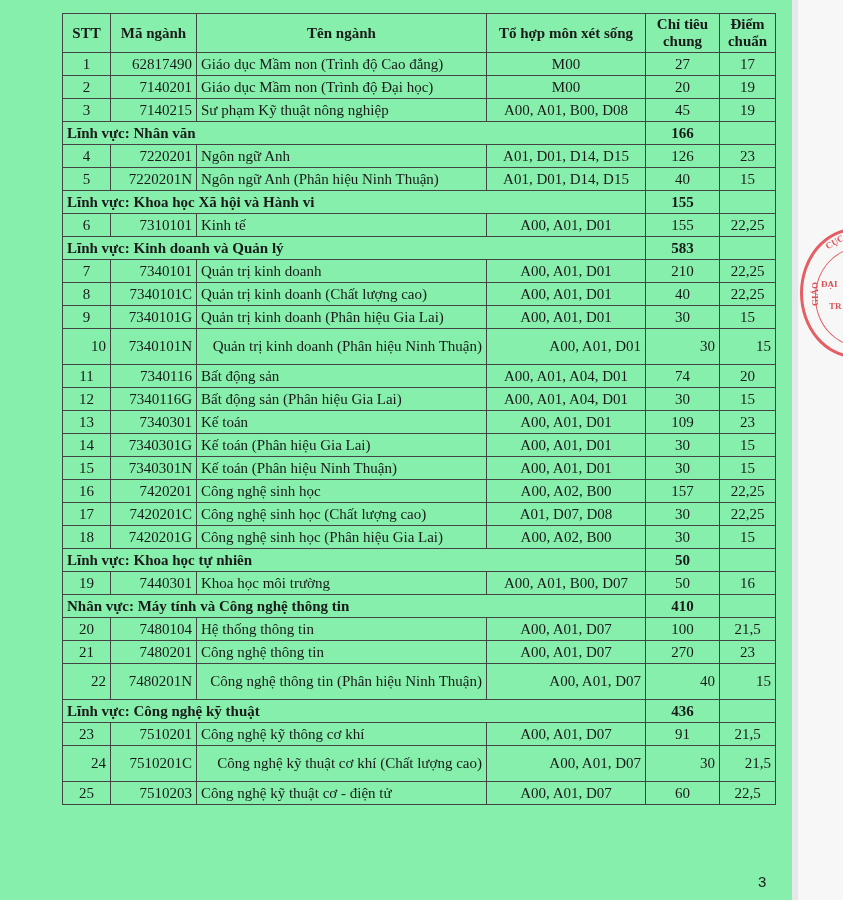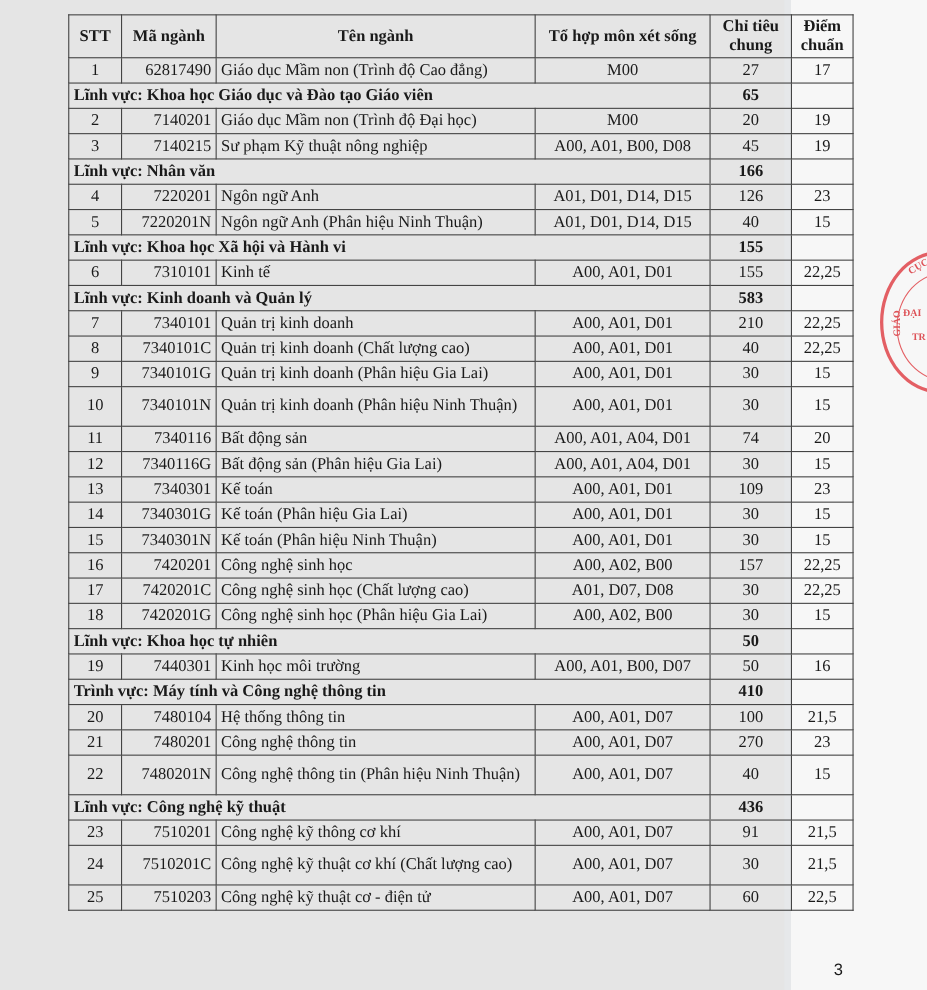--- a/index.html
+++ b/index.html
@@ -4,22 +4,22 @@
 <style>
   html, body { margin: 0; padding: 0; }
   body {
     width: 843px; height: 900px; overflow: hidden;
     background: #f7f7f7;
     font-family: "Liberation Serif", serif;
     color: #1a1a1a;
     position: relative;
   }
   .page {
-    position: absolute; left: 0; top: 0; width: 719px; height: 900px;
-    background: #e5e5e5;
+    position: absolute; left: 0; top: 0; width: 798px; height: 900px;
+    background: #86efac;
   }
   .rightedge {
     position: absolute; right: 0; top: 0; width: 6px; height: 900px;
     background: #e6e8ea;
   }
   table.grid {
     position: absolute; left: 62px; top: 13px;
     border-collapse: collapse;
     width: 713px;
     font-size: 15px;
@@ -40,21 +40,21 @@
   col.c-ten { width: 290px; }
   col.c-tohop { width: 159px; }
   col.c-chi { width: 74px; }
   col.c-diem { width: 56px; }
   td.stt { text-align: center; }
   td.ma { text-align: right; padding-right: 5px; }
   td.ten { text-align: left; padding-left: 5px; }
   td.tohop { text-align: center; }
   td.chi { text-align: center; }
   td.diem { text-align: center; }
-  tr.tall td { height: 35px; }
+  tr.tall td { height: 35px; text-align: right; }
   tr.group td.glabel {
     font-weight: bold; text-align: left; padding-left: 4px;
     border-right: none;
   }
   tr.group td.gtotal { font-weight: bold; text-align: center; }
   tr.group td.gspacer { border-left: none; }
   .pagenum {
     position: absolute; left: 758px; top: 873px; font-size: 15px;
     font-family: "Liberation Sans", sans-serif;
   }
@@ -100,25 +100,20 @@
     </thead>
     <tbody id="tbody">
         <tr>
           <td class="stt">1</td>
           <td class="ma">62817490</td>
           <td class="ten">Giáo dục Mầm non (Trình độ Cao đẳng)</td>
           <td class="tohop">M00</td>
           <td class="chi">27</td>
           <td class="diem">17</td>
         </tr>
-        <tr class="group">
-          <td class="glabel" colspan="4">Lĩnh vực: Khoa học Giáo dục và Đào tạo Giáo viên</td>
-          <td class="gtotal">65</td>
-          <td class="gspacer"></td>
-        </tr>
         <tr>
           <td class="stt">2</td>
           <td class="ma">7140201</td>
           <td class="ten">Giáo dục Mầm non (Trình độ Đại học)</td>
           <td class="tohop">M00</td>
           <td class="chi">20</td>
           <td class="diem">19</td>
         </tr>
         <tr>
           <td class="stt">3</td>
@@ -264,27 +259,27 @@
           <td class="diem">15</td>
         </tr>
         <tr class="group">
           <td class="glabel" colspan="4">Lĩnh vực: Khoa học tự nhiên</td>
           <td class="gtotal">50</td>
           <td class="gspacer"></td>
         </tr>
         <tr>
           <td class="stt">19</td>
           <td class="ma">7440301</td>
-          <td class="ten">Kinh học môi trường</td>
+          <td class="ten">Khoa học môi trường</td>
           <td class="tohop">A00, A01, B00, D07</td>
           <td class="chi">50</td>
           <td class="diem">16</td>
         </tr>
         <tr class="group">
-          <td class="glabel" colspan="4">Trình vực: Máy tính và Công nghệ thông tin</td>
+          <td class="glabel" colspan="4">Nhân vực: Máy tính và Công nghệ thông tin</td>
           <td class="gtotal">410</td>
           <td class="gspacer"></td>
         </tr>
         <tr>
           <td class="stt">20</td>
           <td class="ma">7480104</td>
           <td class="ten">Hệ thống thông tin</td>
           <td class="tohop">A00, A01, D07</td>
           <td class="chi">100</td>
           <td class="diem">21,5</td>

